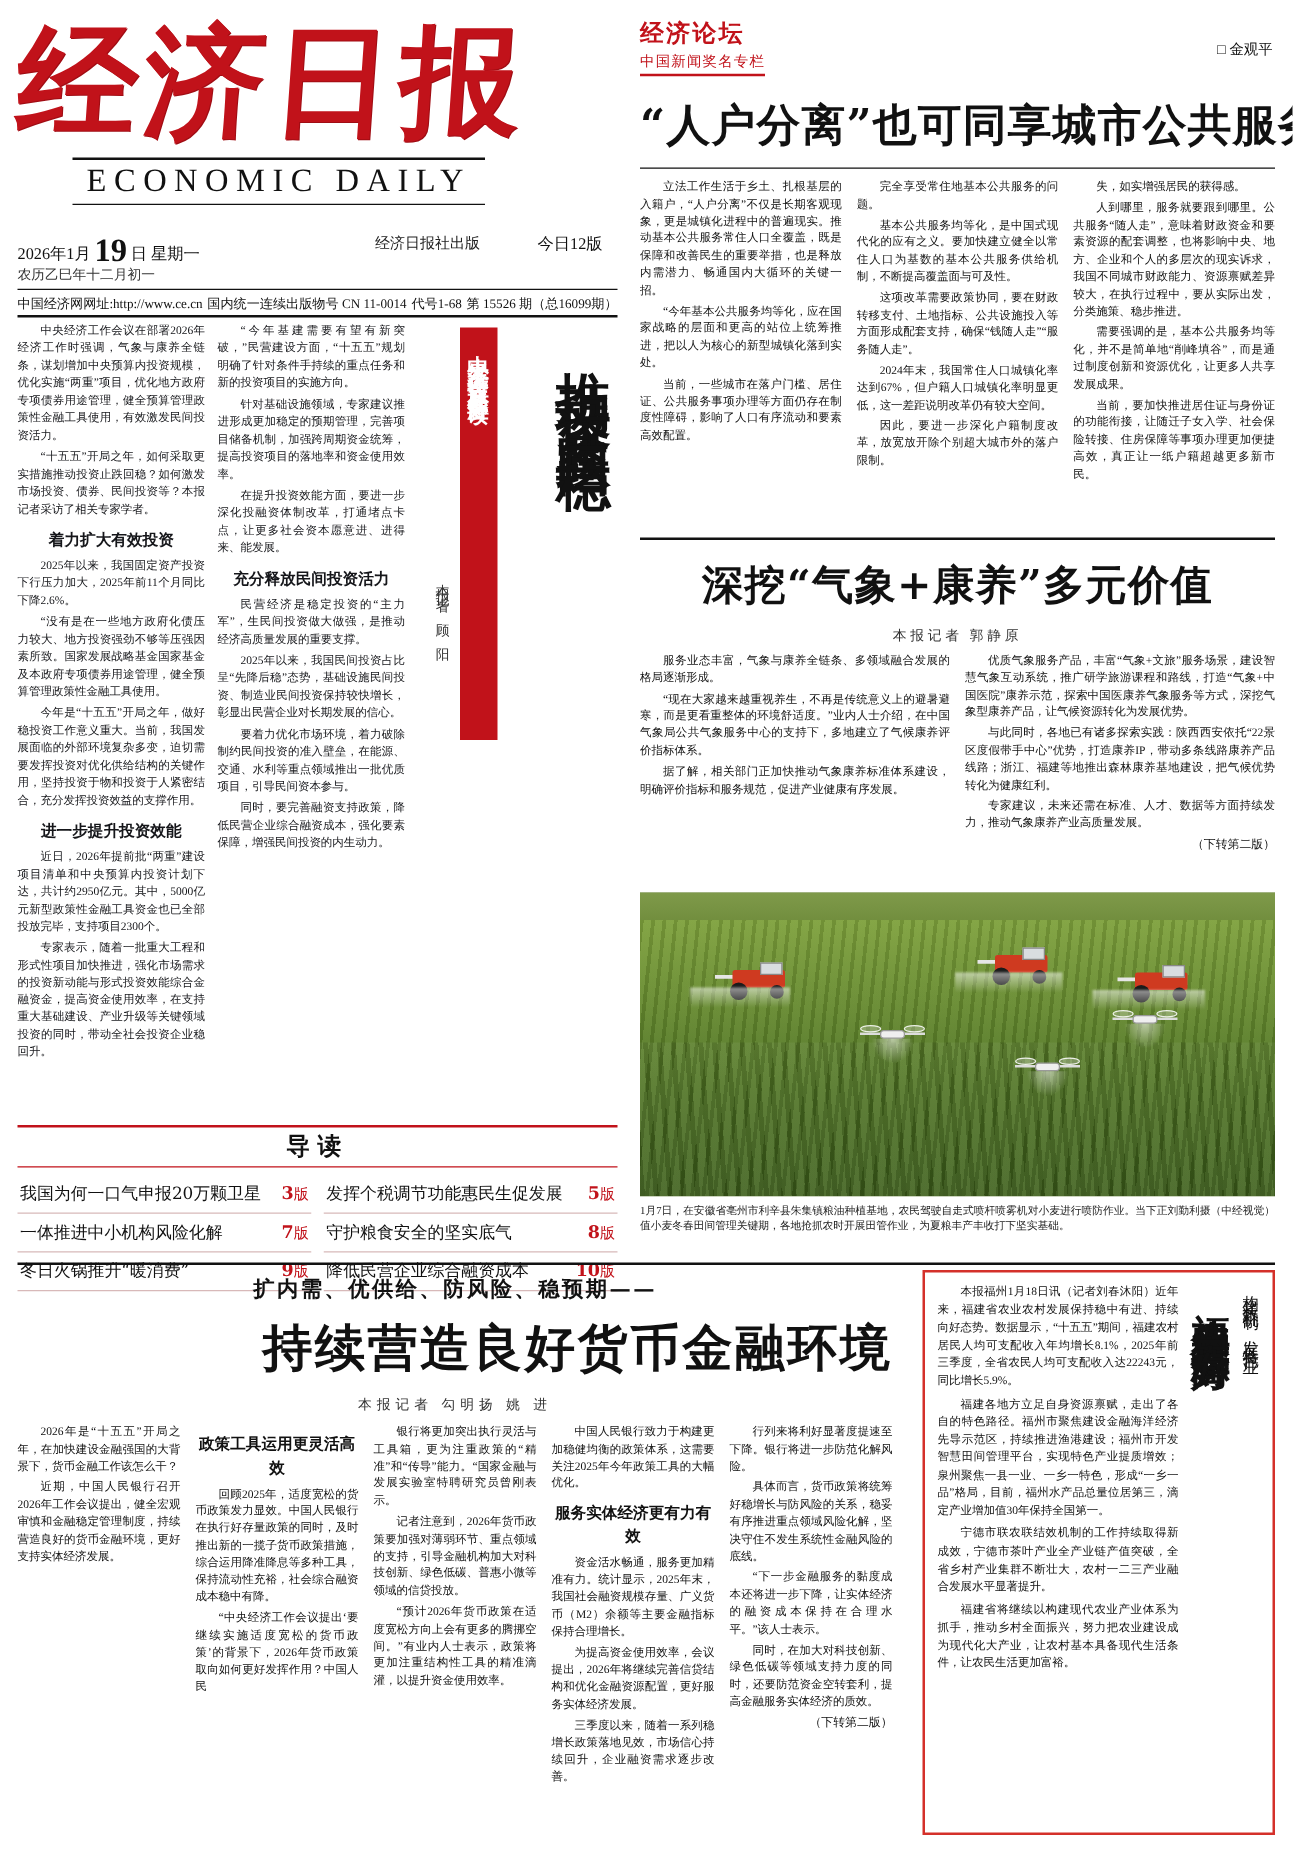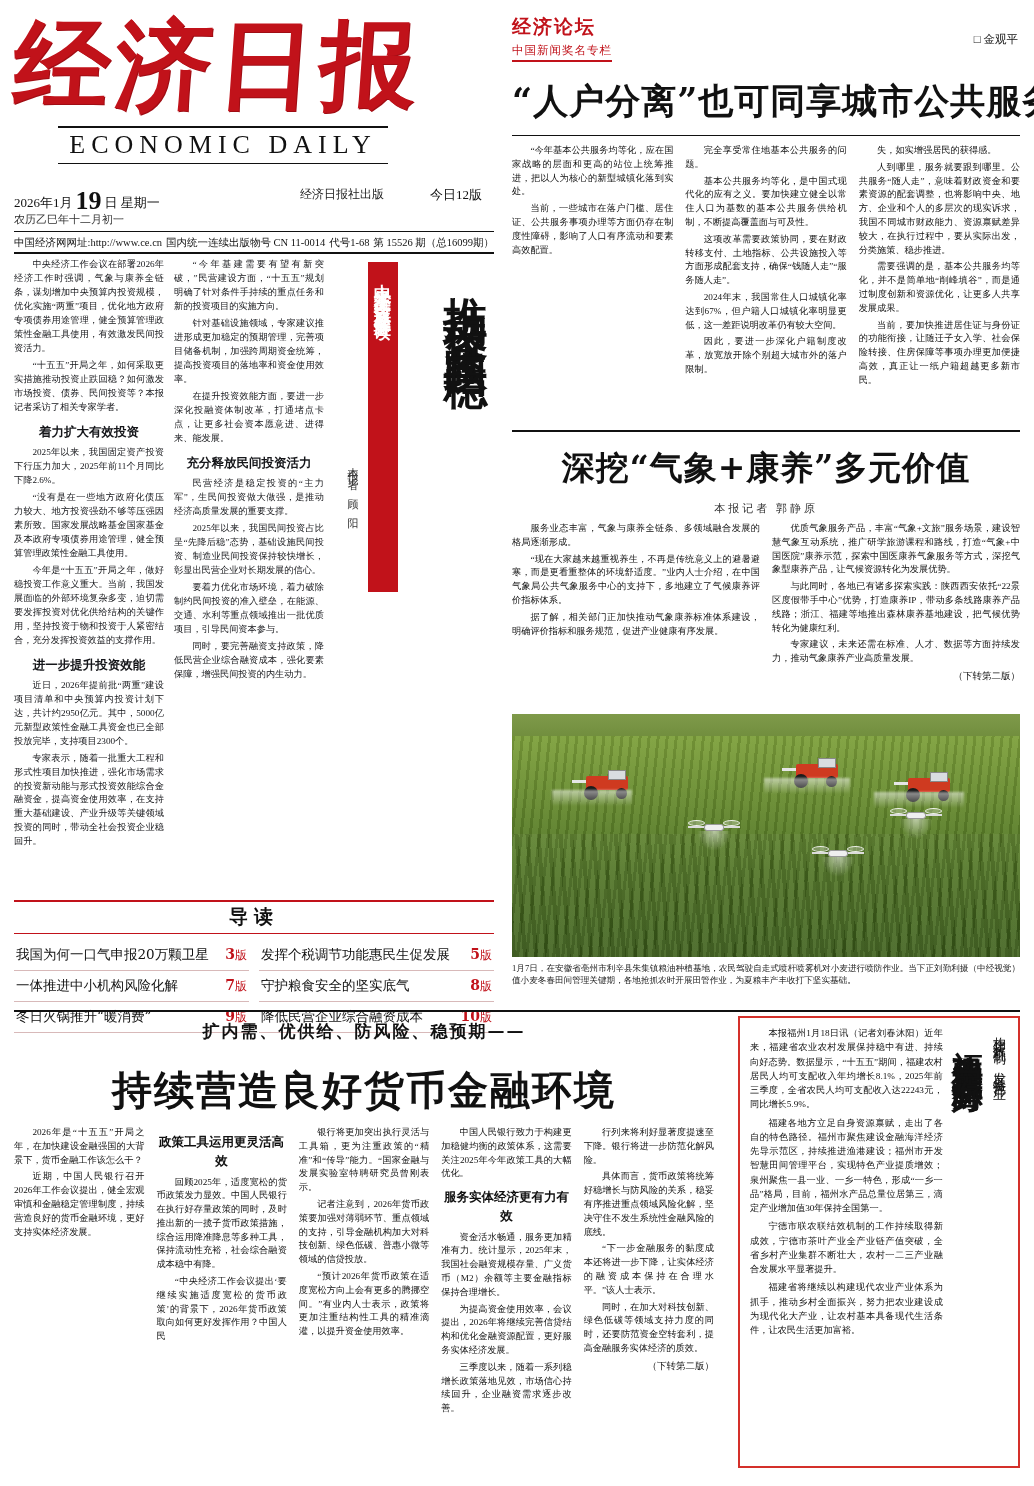--- a/index.html
+++ b/index.html
@@ -168,22 +168,22 @@
   .photo-cap .credit { float:right; }
 
   
   .bottom-rule { position:absolute; left:14px; top:1010px; width:1006px; border-top:2px solid #111; }
   .bot-left { position:absolute; left:14px; top:1020px; width:700px; }
   .bot-kicker {
     text-align:center; font-family:"DejaVu Serif",serif; font-weight:bold;
     font-size:17px; letter-spacing:2px; color:#111;
   }
   .bot-title {
-    text-align:center; font-family:"DejaVu Serif",serif; font-weight:bold;
-    font-size:40px; letter-spacing:2px; margin-top:20px;
+    text-align:right; font-family:"DejaVu Serif",serif; font-weight:bold;
+    font-size:40px; letter-spacing:2px; margin-top:8px;
   }
   .bot-by { text-align:center; font-size:11px; letter-spacing:4px; margin-top:10px; color:#333;}
   .bot-cols { display:flex; gap:12px; margin-top:8px; }
   .bot-cols .c { flex:1; font-size:9.2px; line-height:1.5; text-align:justify;}
   .bot-cols .c p { margin:0 0 3px 0; text-indent:2em;}
   .bot-cols .subhead { text-indent:0; }
 
   
   .redbox {
     position:absolute; left:738px; top:1016px; width:282px; height:452px;
@@ -295,20 +295,21 @@
     <div class="forum-tag">经济论坛</div>
     <div class="forum-sub">中国新闻奖名专栏</div>
     <div class="author-top">
       <span>□</span>
       <span>金观平</span>
     </div>
     <div class="forum-title">“人户分离”也可同享城市公共服务</div>
     <div class="forum-rule"></div>
     <div class="three-col">
       <div class="c">
+        <p>立法工作生活于乡土、扎根基层的入籍户，“人户分离”不仅是长期客观现象，更是城镇化进程中的普遍现实。推动基本公共服务常住人口全覆盖，既是保障和改善民生的重要举措，也是释放内需潜力、畅通国内大循环的关键一招。</p>
         <p>“今年基本公共服务均等化，应在国家战略的层面和更高的站位上统筹推进，把以人为核心的新型城镇化落到实处。</p>
         <p>当前，一些城市在落户门槛、居住证、公共服务事项办理等方面仍存在制度性障碍，影响了人口有序流动和要素高效配置。</p>
       </div>
       <div class="c">
         <p>完全享受常住地基本公共服务的问题。</p>
         <p>基本公共服务均等化，是中国式现代化的应有之义。要加快建立健全以常住人口为基数的基本公共服务供给机制，不断提高覆盖面与可及性。</p>
         <p>这项改革需要政策协同，要在财政转移支付、土地指标、公共设施投入等方面形成配套支持，确保“钱随人走”“服务随人走”。</p>
         <p>2024年末，我国常住人口城镇化率达到67%，但户籍人口城镇化率明显更低，这一差距说明改革仍有较大空间。</p>
         <p>因此，要进一步深化户籍制度改革，放宽放开除个别超大城市外的落户限制。</p>
       </div>
@@ -399,20 +400,21 @@
       <span class="credit">刘勤利摄（中经视觉）</span>
       <span>1月7日，在安徽省亳州市利辛县朱集镇粮油种植基地，农民驾驶自走式喷杆喷雾机对小麦进行喷防作业。当下正值小麦冬春田间管理关键期，各地抢抓农时开展田管作业，为夏粮丰产丰收打下坚实基础。</span>
     </div>
   </div>
 
   <div class="bottom-rule"></div>
 
   <div class="bot-left">
     <div class="bot-kicker">扩内需、优供给、防风险、稳预期——</div>
     <div class="bot-title">持续营造良好货币金融环境</div>
+    <div class="bot-by">本报记者  勾明扬  姚  进</div>
     <div class="bot-cols">
       <div class="c">
         <p>2026年是“十五五”开局之年，在加快建设金融强国的大背景下，货币金融工作该怎么干？</p>
         <p>近期，中国人民银行召开2026年工作会议提出，健全宏观审慎和金融稳定管理制度，持续营造良好的货币金融环境，更好支持实体经济发展。</p>
       </div>
       <div class="c">
         <div class="subhead">政策工具运用更灵活高效</div>
         <p>回顾2025年，适度宽松的货币政策发力显效。中国人民银行在执行好存量政策的同时，及时推出新的一揽子货币政策措施，综合运用降准降息等多种工具，保持流动性充裕，社会综合融资成本稳中有降。</p>
         <p>“中央经济工作会议提出‘要继续实施适度宽松的货币政策’的背景下，2026年货币政策取向如何更好发挥作用？中国人民</p>
       </div>

